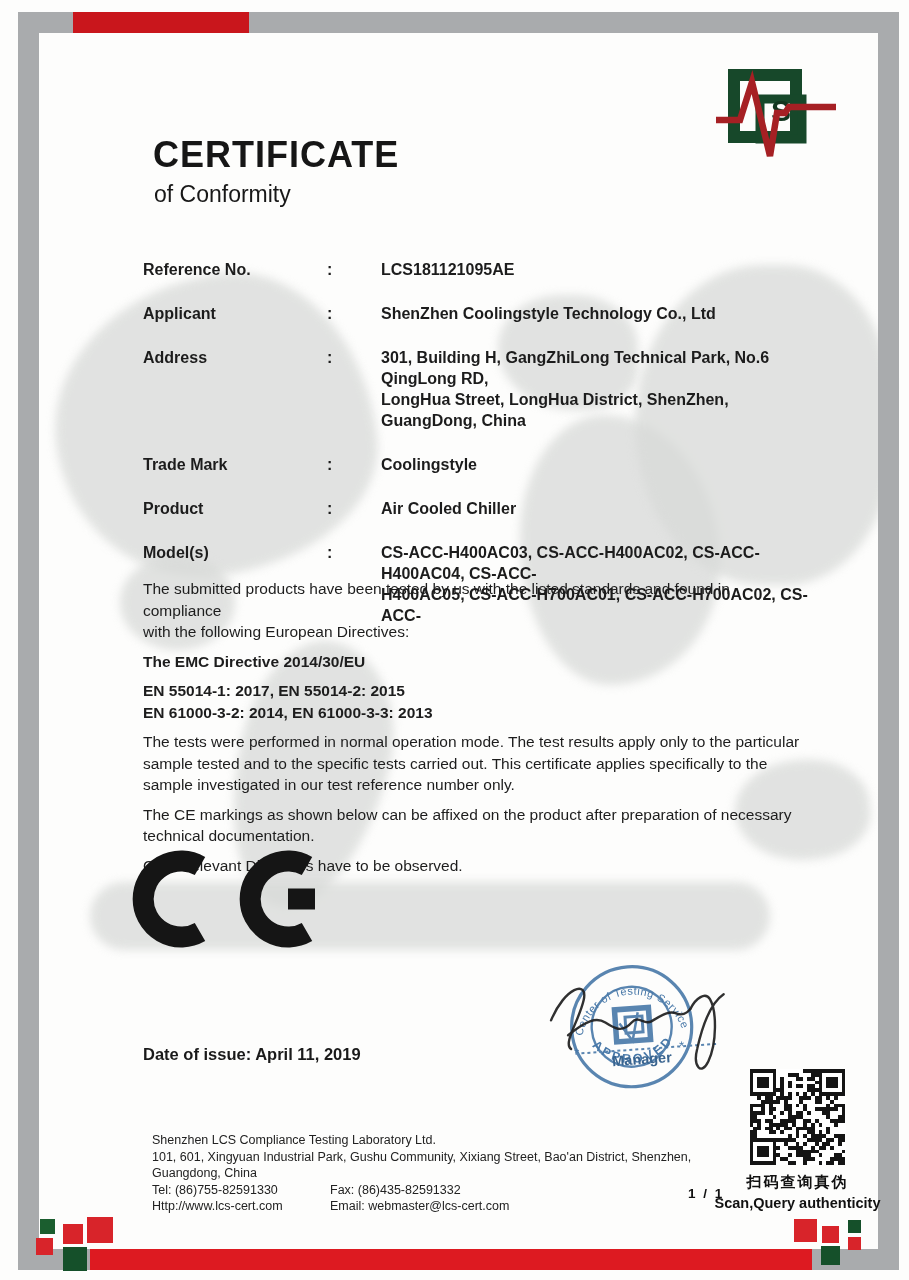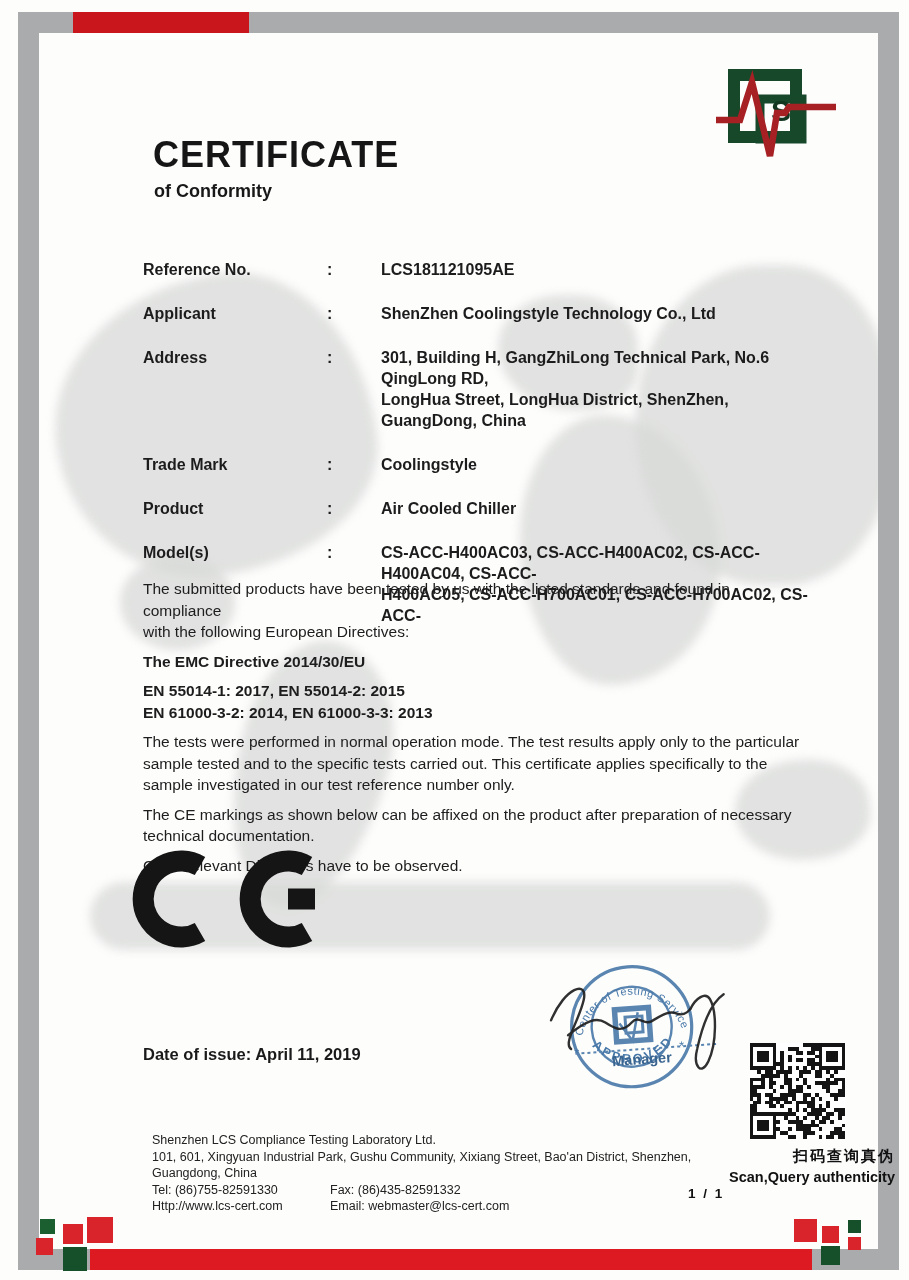--- a/index.html
+++ b/index.html
@@ -22,34 +22,34 @@
   .wm2 { left:120px; top:555px; width:115px; height:95px;  border-radius:50%; }
   .wm3 { left:235px; top:640px; width:150px; height:270px; border-radius:45% 55% 50% 50% / 40% 40% 60% 60%; transform:rotate(14deg); }
   .wm4 { left:498px; top:295px; width:140px; height:115px; border-radius:50% 50% 40% 60%; }
   .wm5 { left:520px; top:415px; width:200px; height:270px; border-radius:42% 58% 55% 45% / 45% 55% 45% 55%; }
   .wm6 { left:635px; top:265px; width:255px; height:320px; border-radius:55% 45% 45% 55%; }
   .wm7 { left:735px; top:760px; width:135px; height:100px; border-radius:50% 50% 45% 55%; transform:rotate(-5deg); }
   .wm8 { left:90px;  top:882px; width:680px; height:68px;  border-radius:40px; }
   
   .content { position:absolute; inset:0; z-index:4; }
   .title      { position:absolute; left:153px; top:134px; font-size:36px; font-weight:bold; letter-spacing:1px; color:#161616; }
-  .subtitle   { position:absolute; left:154px; top:181px; font-size:18px; font-weight:bold; color:#181818; }
+  .subtitle   { position:absolute; left:154px; top:181px; font-size:23px; font-weight:normal; color:#181818; }
   .logo       { position:absolute; left:716px; top:68px; }
   .fields     { position:absolute; left:143px; top:259px; width:665px; }
   .frow       { display:flex; margin-bottom:23px; font-size:16px; font-weight:bold; line-height:21px; color:#1c1c1c;gap:17px; }
   .flabel     { width:167px; flex:none; }
   .fcolon     { width:37px; flex:none; }
   .fvalue     { flex:1; }
   .bodytext   { position:absolute; left:143px; top:578px; width:668px; font-size:15.5px; line-height:21.5px; color:#1d1d1d; }
   .bodytext p { margin:0 0 8px 0; }
   .bold       { font-weight:bold; }
   .ce         { position:absolute; left:131px; top:849px; }
   .dateline   { position:absolute; left:143px; top:1045px; font-size:16.5px; font-weight:bold; color:#1a1a1a; }
   .stamp      { position:absolute; left:540px; top:952px; transform:rotate(-4deg); }
-  .qrwrap     { position:absolute; left:700px; top:1043px; width:195px; text-align:right; }
+  .qrwrap     { position:absolute; left:700px; top:1069px; width:195px; text-align:center; }
   .qr         { position:relative; margin:0 auto; width:96px; height:96px; background:#fff;
                 display:grid; grid-template-columns:repeat(25,1fr); grid-template-rows:repeat(25,1fr); }
   .qr .on     { background:#141414; }
   .qr-zh      { margin-top:8px; font-size:15px; font-weight:bold; letter-spacing:2px; color:#111; }
   .qr-en      { margin-top:3px; font-size:14.5px; font-weight:bold; color:#111; }
   .footer     { position:absolute; left:152px; top:1132px; font-size:12.5px; line-height:16.5px; color:#222; }
   .fline2col  { display:flex; }
   .fcol1      { width:178px; flex:none; }
   .pagenum    { position:absolute; left:688px; top:1186px; font-size:13.5px; font-weight:bold; letter-spacing:2px; color:#111; }
 </style>

